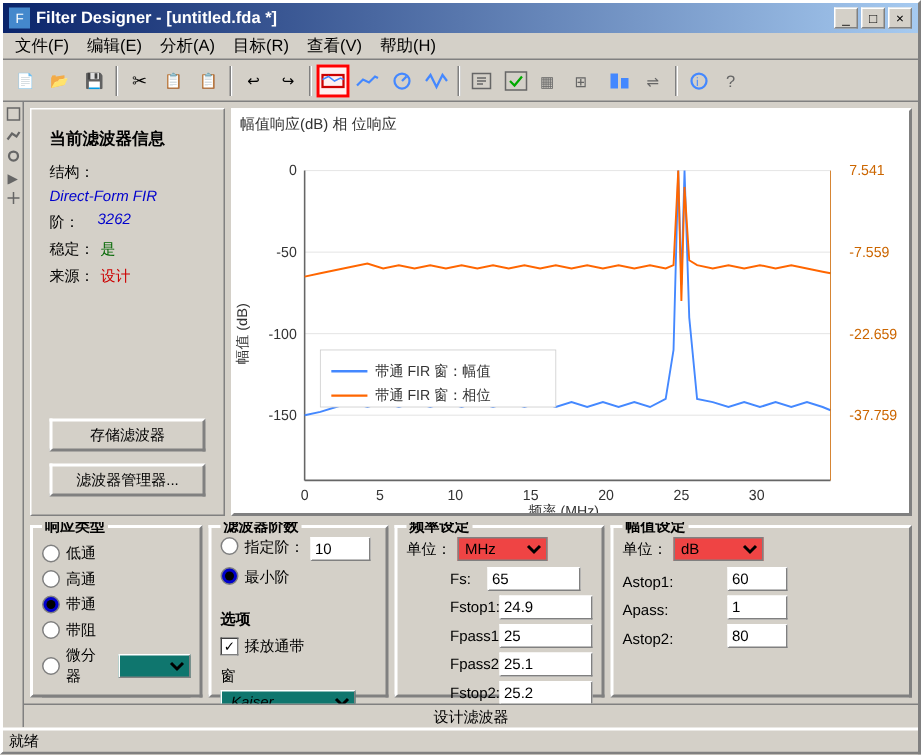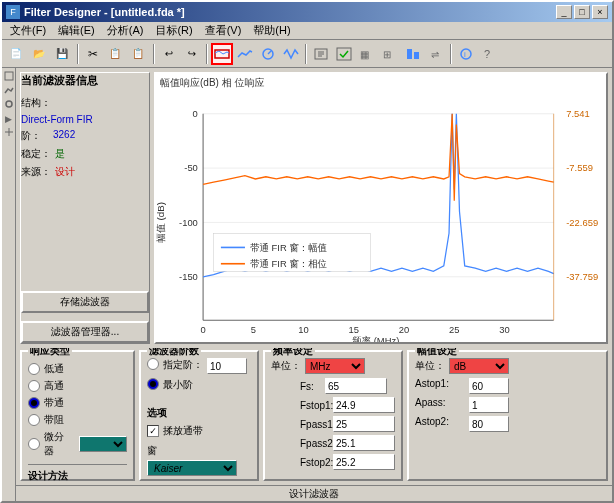--- a/index.html
+++ b/index.html
@@ -150,21 +150,21 @@
       flex-shrink: 0;
     }
     .filter-info-panel {
       width: 130px;
       flex-shrink: 0;
       border: 1px solid #808080;
       border-top-color: #fff;
       border-left-color: #fff;
       margin: 4px 2px 4px 4px;
       background: #d4d0c8;
-      padding: 0;
+      padding: 12px;
       display: flex;
       flex-direction: column;
       gap: 4px;
     }
     .panel-title {
       font-size: 11px;
       font-weight: bold;
       margin-bottom: 4px;
     }
     .info-row {
@@ -174,21 +174,21 @@
       align-items: flex-start;
     }
     .info-label {
       color: #000;
       min-width: 28px;
     }
     .info-value {
       color: #0000cc;
       font-size: 10px;
     }
-    .info-value.blue { color: #0000cc; }
+    .info-value.blue { color: #0000cc; font-style: italic; }
     .info-value.red { color: #cc0000; }
     .info-value.green { color: #006600; }
     .btn-filter {
       background: #d4d0c8;
       border: 2px solid #808080;
       border-top-color: #fff;
       border-left-color: #fff;
       padding: 2px 6px;
       font-size: 10px;
       cursor: pointer;
@@ -339,22 +339,22 @@
       height: 16px;
       background: white;
       border: 1px solid #808080;
       border-top-color: #fff;
       border-left-color: #fff;
       padding: 0 2px;
       font-size: 10px;
     }
     .amp-row {
       display: flex;
-      align-items: flex-start;
-      gap: 4px;
+      align-items: flex-end;
+      gap: 20px;
       font-size: 10px;
       margin-bottom: 3px;
     }
     .amp-label { min-width: 50px; font-size: 10px; }
     .amp-value {
       width: 40px;
       height: 16px;
       background: white;
       border: 1px solid #808080;
       border-top-color: #fff;
@@ -739,13 +739,16 @@
           </div>
         </div>
       </div>
 
       <div class="design-filter-bar">
         <span>设计滤波器</span>
       </div>
     </div>
   </div>
 
+  <div class="status-bar">
+    <span>就绪</span>
+  </div>
 </div>
 
 </body></html>

